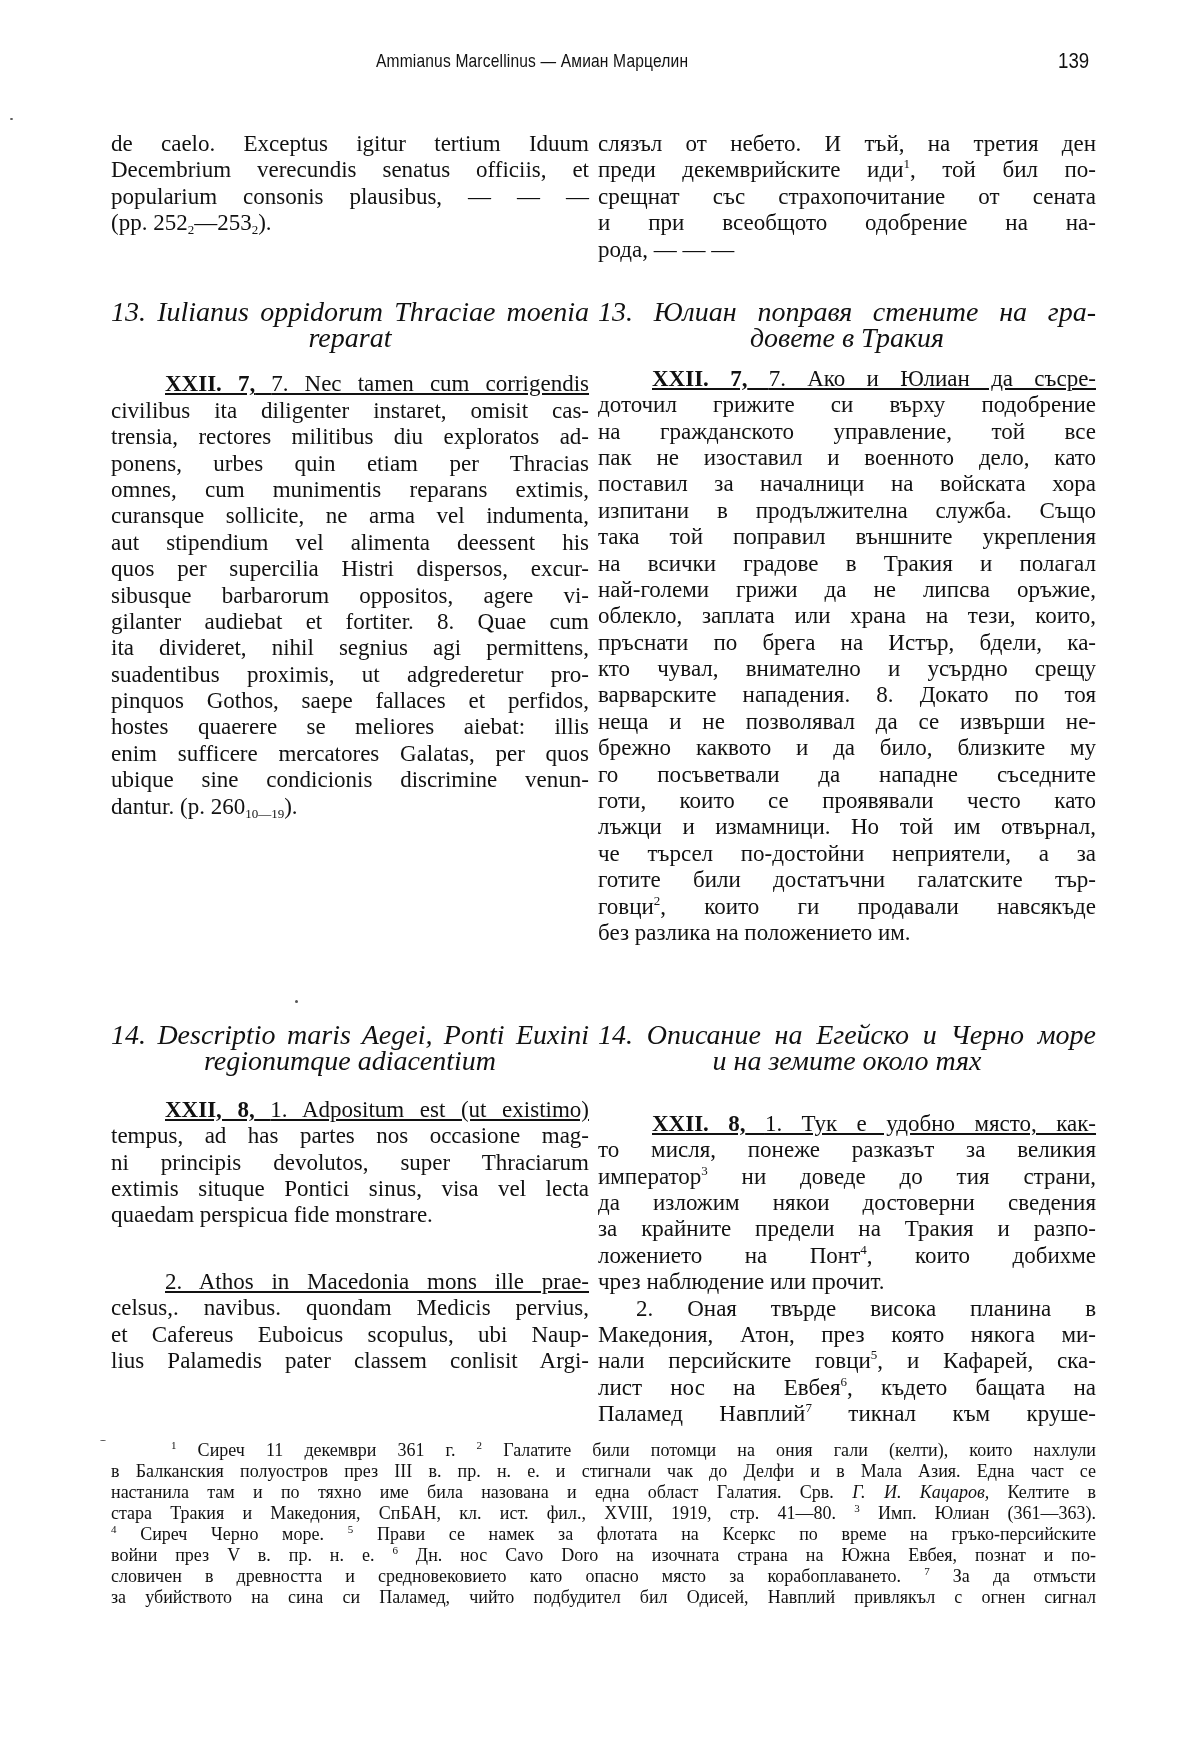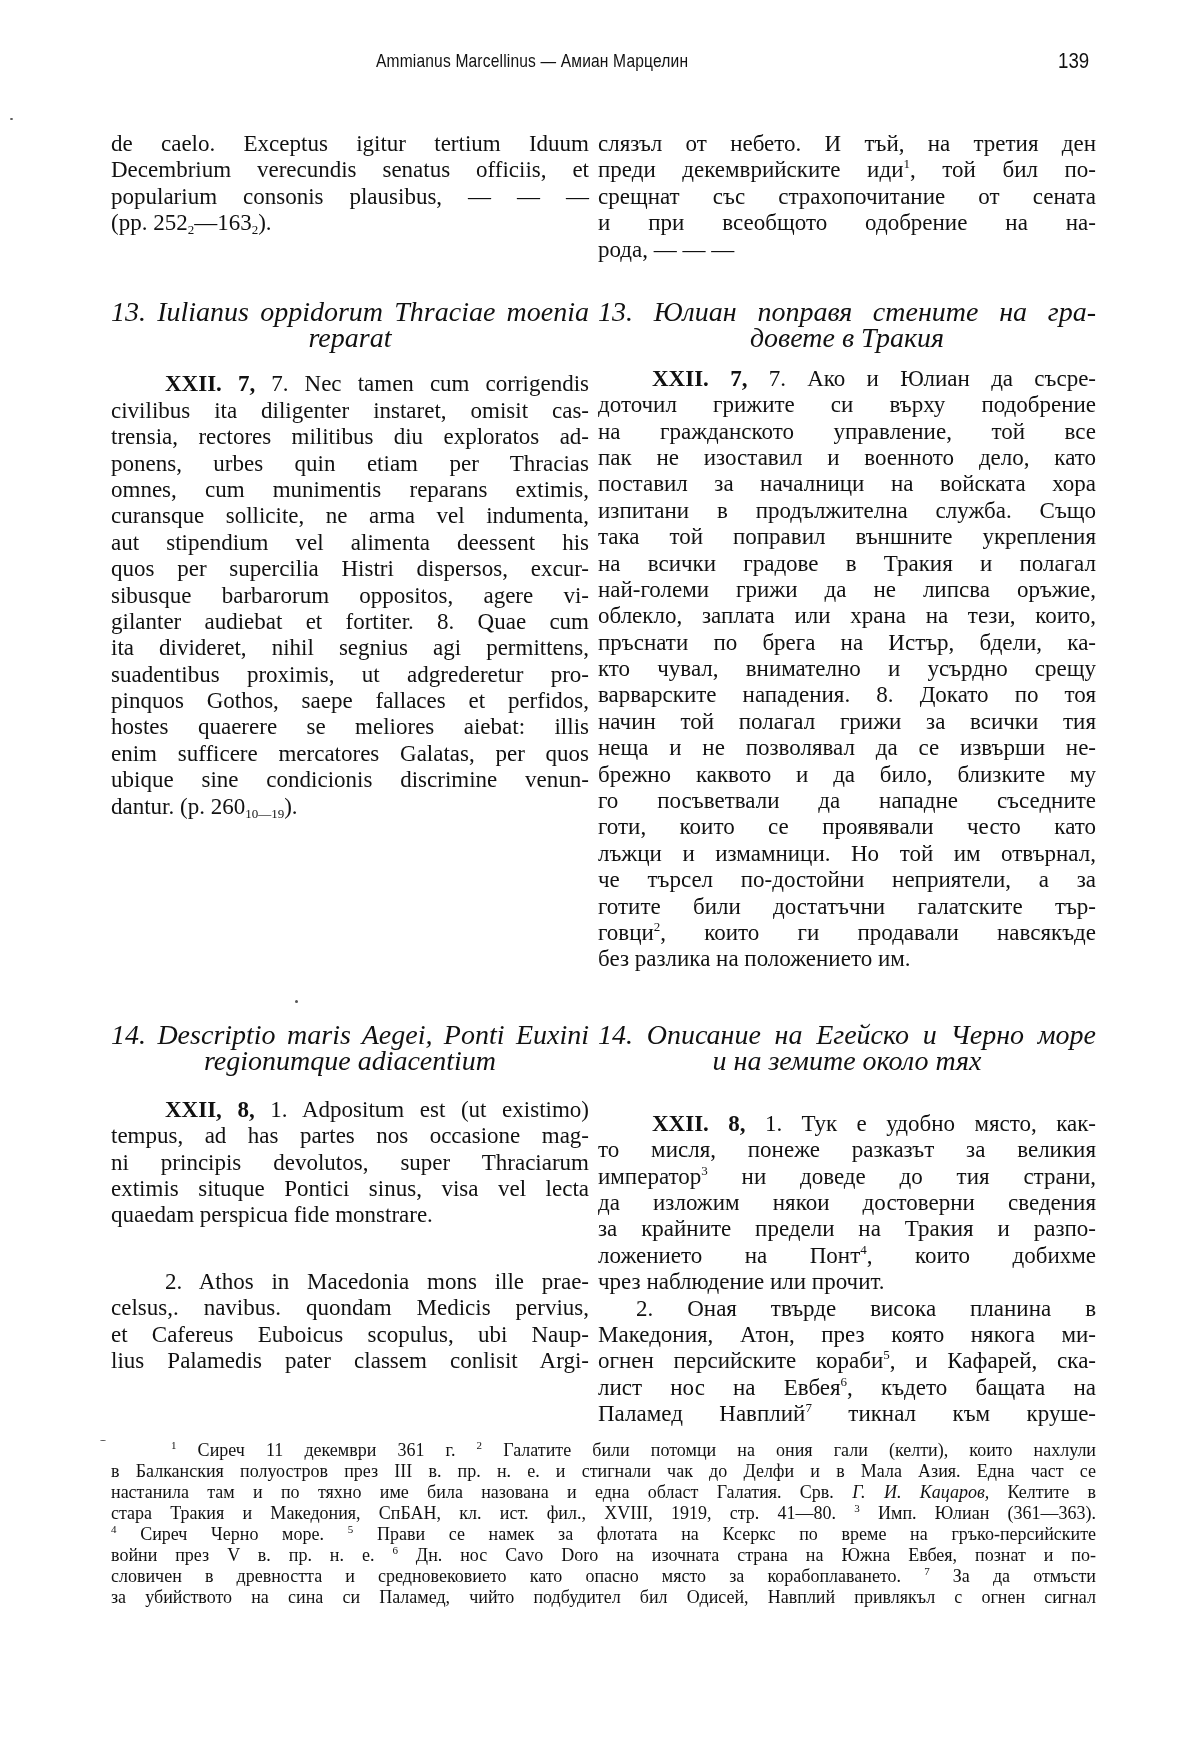--- a/index.html
+++ b/index.html
@@ -9,21 +9,21 @@
   .running-title { position: absolute; left: 376px; top: 2px; font-family: "Liberation Sans", sans-serif;
                    font-size: 19px; transform: scaleX(0.82); transform-origin: left top; letter-spacing: 0.2px; }
   .page-number { position: absolute; left: 1058px; top: 0; font-family: "Liberation Sans", sans-serif;
                  font-size: 22px; transform: scaleX(0.85); transform-origin: left top; }
   .col { position: absolute; width: 478px; }
   .col-left { left: 111px; }
   .col-right { left: 598px; width: 498px; }
   .line { display: block; font-size: 23px; line-height: 26.4px; white-space: nowrap;
           text-align: justify; text-align-last: justify; height: 26.4px; overflow: visible; }
   .line.last { text-align-last: left; }
-  .line.indent { padding-left: 54px; }
+  .line.indent { padding-left: 54px; text-decoration: underline; }
   .line.indent-small { padding-left: 38px; }
   .heading { display: block; font-style: italic; font-size: 28px; line-height: 26.4px; }
   .heading .h-line { display: block; white-space: nowrap; text-align: justify; text-align-last: justify; }
   .heading .h-line.center { text-align: center; text-align-last: center; }
   .ref { font-weight: bold; }
   sup { font-size: 13px; line-height: 0; vertical-align: 9px; }
   sub { font-size: 13px; line-height: 0; vertical-align: -4px; }
   .footnotes { position: absolute; left: 111px; top: 1440px; width: 985px; }
   .fn-line { display: block; font-size: 18px; line-height: 21px; height: 21px; white-space: nowrap;
              text-align: justify; text-align-last: justify; font-family: "Liberation Serif", serif; }
@@ -40,21 +40,21 @@
   <span class="running-title">Ammianus Marcellinus — Амиан Марцелин</span>
   <span class="page-number">139</span>
 </div>
 <div class="dash-row"></div>
 
 <div class="col col-left" style="top:131px;">
   <div>
     <span class="line">de caelo. Exceptus igitur tertium Iduum</span>
     <span class="line">Decembrium verecundis senatus officiis, et</span>
     <span class="line">popularium consonis plausibus, — — —</span>
-    <span class="line last"><span>(pp. 252</span><sub>2</sub><span>—163</span><sub>2</sub><span>).</span></span>
+    <span class="line last"><span>(pp. 252</span><sub>2</sub><span>—253</span><sub>2</sub><span>).</span></span>
   </div>
 
   <div class="heading" style="margin-top:62px;">
     <span class="h-line">13. Iulianus oppidorum Thraciae moenia</span>
     <span class="h-line center">reparat</span>
   </div>
 
   <div style="margin-top:20px;">
     <span class="line indent"><span class="ref">XXII. 7,</span> <span>7. Nec tamen cum corrigendis</span></span>
     <span class="line">civilibus ita diligenter instaret, omisit cas-</span>
@@ -117,21 +117,20 @@
     <span class="line">пак не изоставил и военното дело, като</span>
     <span class="line">поставил за началници на войската хора</span>
     <span class="line">изпитани в продължителна служба. Също</span>
     <span class="line">така той поправил външните укрепления</span>
     <span class="line">на всички градове в Тракия и полагал</span>
     <span class="line">най-големи грижи да не липсва оръжие,</span>
     <span class="line">облекло, заплата или храна на тези, които,</span>
     <span class="line">пръснати по брега на Истър, бдели, ка-</span>
     <span class="line">кто чувал, внимателно и усърдно срещу</span>
     <span class="line">варварските нападения. 8. Докато по тоя</span>
-    <span class="line">начин той полагал грижи за всички тия</span>
     <span class="line">неща и не позволявал да се извърши не-</span>
     <span class="line">брежно каквото и да било, близките му</span>
     <span class="line">го посъветвали да нападне съседните</span>
     <span class="line">готи, които се проявявали често като</span>
     <span class="line">лъжци и измамници. Но той им отвърнал,</span>
     <span class="line">че търсел по-достойни неприятели, а за</span>
     <span class="line">готите били достатъчни галатските тър-</span>
     <span class="line"><span>говци</span><sup>2</sup><span>, които ги продавали навсякъде</span></span>
     <span class="line last">без разлика на положението им.</span>
   </div>
@@ -145,21 +144,21 @@
   <div style="margin-top:36px;">
     <span class="line indent"><span class="ref">XXII. 8,</span> <span>1. Тук е удобно място, как-</span></span>
     <span class="line">то мисля, понеже разказът за великия</span>
     <span class="line"><span>император</span><sup>3</sup><span> ни доведе до тия страни,</span></span>
     <span class="line">да изложим някои достоверни сведения</span>
     <span class="line">за крайните предели на Тракия и разпо-</span>
     <span class="line"><span>ложението на Понт</span><sup>4</sup><span>, които добихме</span></span>
     <span class="line last">чрез наблюдение или прочит.</span>
     <span class="line indent-small">2. Оная твърде висока планина в</span>
     <span class="line">Македония, Атон, през която някога ми-</span>
-    <span class="line"><span>огнен персийските кораби</span><sup>5</sup><span>, и Кафарей, ска-</span></span>
+    <span class="line"><span>нали персийските говци</span><sup>5</sup><span>, и Кафарей, ска-</span></span>
     <span class="line"><span>лист нос на Евбея</span><sup>6</sup><span>, където бащата на</span></span>
     <span class="line"><span>Паламед Навплий</span><sup>7</sup><span> тикнал към круше-</span></span>
   </div>
 </div>
 
 <div class="footnotes" id="footnotes">
     <span class="fn-line first"><sup>1</sup><span> Сиреч 11 декември 361 г.   </span><sup>2</sup><span> Галатите били потомци на ония гали (келти), които нахлули</span></span>
     <span class="fn-line"><span>в Балканския полуостров през III в. пр. н. е. и стигнали чак до Делфи и в Мала Азия. Една част се</span></span>
     <span class="fn-line"><span>настанила там и по тяхно име била назована и една област Галатия. Срв. </span><span style="font-style: italic;">Г. И. Кацаров,</span><span> Келтите в</span></span>
     <span class="fn-line"><span>стара Тракия и Македония, СпБАН, кл. ист. фил., XVIII, 1919, стр. 41—80.      </span><sup>3</sup><span> Имп. Юлиан (361—363).</span></span>

